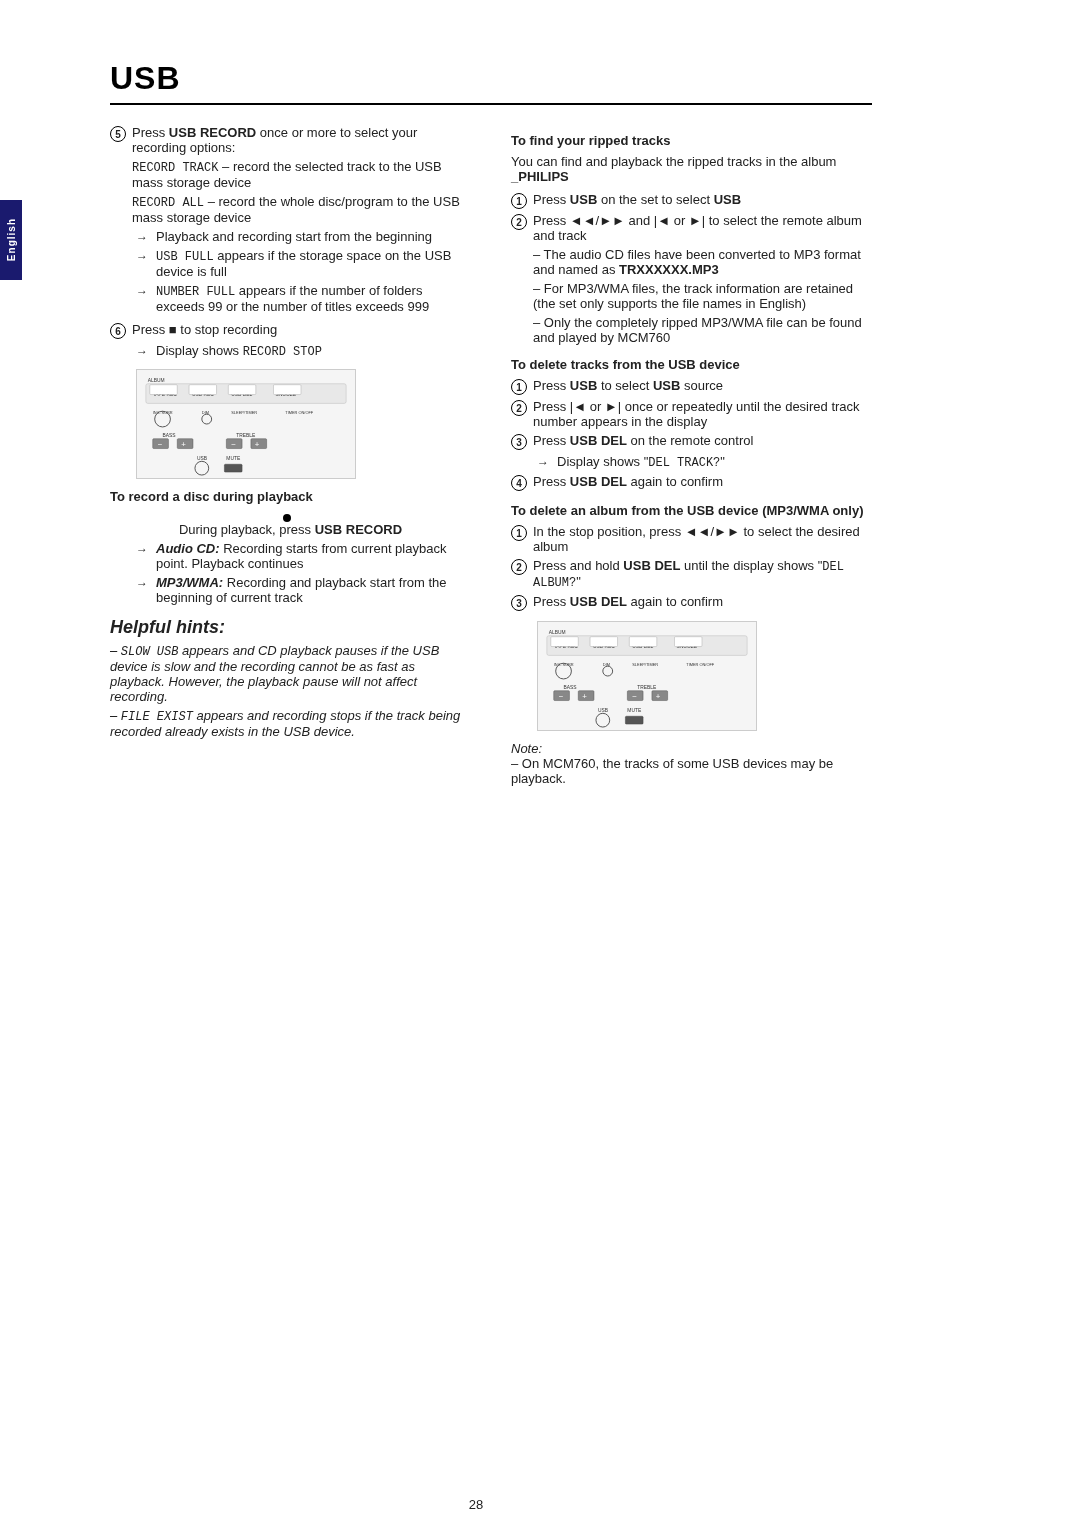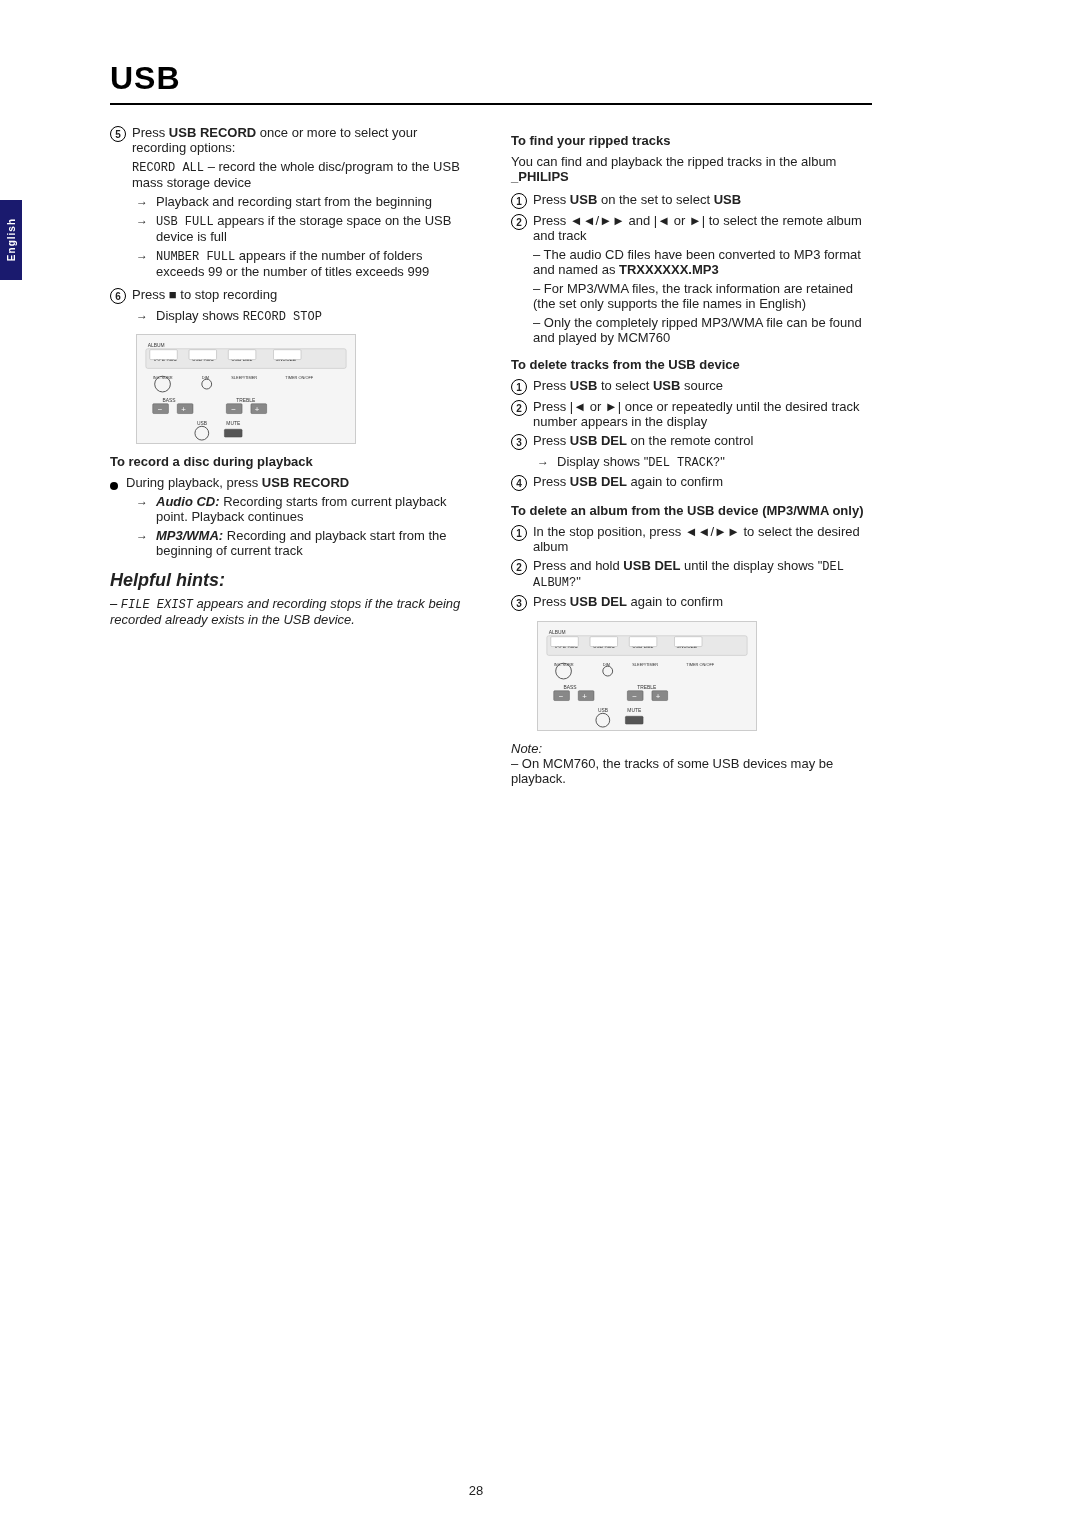--- a/index.html
+++ b/index.html
@@ -94,22 +94,23 @@
       align-items: flex-start;
     }
     .arrow-sym {
       min-width: 16px;
       font-size: 12px;
       margin-right: 4px;
     }
     
     .bullet-item {
       display: flex;
-      align-items: flex-end;
+      align-items: center;
       margin-bottom: 5px;
+      flex-direction: column;
     }
     .bullet-dot {
       width: 8px;
       height: 8px;
       background: #000;
       border-radius: 50%;
       min-width: 8px;
       margin-top: 4px;
       margin-right: 8px;
     }
@@ -145,21 +146,21 @@
     .note-section {
       margin-top: 10px;
     }
     .note-label {
       font-weight: normal;
       font-style: italic;
       font-size: 13px;
     }
     .page-number {
       position: absolute;
-      bottom: 30px;
+      bottom: 16px;
       left: 50%;
       transform: translateX(-50%);
       font-size: 13px;
       margin-top: 44px;
     }
     p { margin-bottom: 4px; }
     .indent { margin-left: 22px; }
     .mb4 { margin-bottom: 4px; }
     .mb8 { margin-bottom: 8px; }
     .mb12 { margin-bottom: 12px; }
@@ -182,20 +183,24 @@
 
       <div class="col-left">
 
         <div class="step mb4">
           <span class="step-circle">5</span>
           <span>
             Press <strong>USB RECORD</strong> once or more to select your recording options:
           </span>
         </div>
 
+        <div class="indent mb4">
+          <span class="mono">RECORD TRACK</span>
+          <span> – record the selected track to the USB mass storage device</span>
+        </div>
         <div class="indent mb4">
           <span class="mono">RECORD ALL</span>
           <span> – record the whole disc/program to the USB mass storage device</span>
         </div>
 
         <div class="arrow-bullet mb4">
           <span class="arrow-sym">→</span>
           <span>Playback and recording start from the beginning</span>
         </div>
         <div class="arrow-bullet mb4">
@@ -266,20 +271,23 @@
         <div class="arrow-bullet mb4">
           <span class="arrow-sym">→</span>
           <span><strong class="italic">Audio CD:</strong> Recording starts from current playback point. Playback continues</span>
         </div>
         <div class="arrow-bullet mb8">
           <span class="arrow-sym">→</span>
           <span><strong class="italic">MP3/WMA:</strong> Recording and playback start from the beginning of current track</span>
         </div>
 
         <div class="sub-heading">Helpful hints:</div>
+        <p class="italic mb4">
+          – <span class="mono">SLOW USB</span> <em>appears and CD playback pauses if the USB device is slow and the recording cannot be as fast as playback. However, the playback pause will not affect recording.</em>
+        </p>
         <p class="italic mb4">
           – <span class="mono">FILE EXIST</span> <em>appears and recording stops if the track being recorded already exists in the USB device.</em>
         </p>
 
       </div>
 
       <div class="col-right">
 
         <div class="section-heading mt8">To find your ripped tracks</div>
         <p class="mb8">You can find and playback the ripped tracks in the album <strong>_PHILIPS</strong></p>

